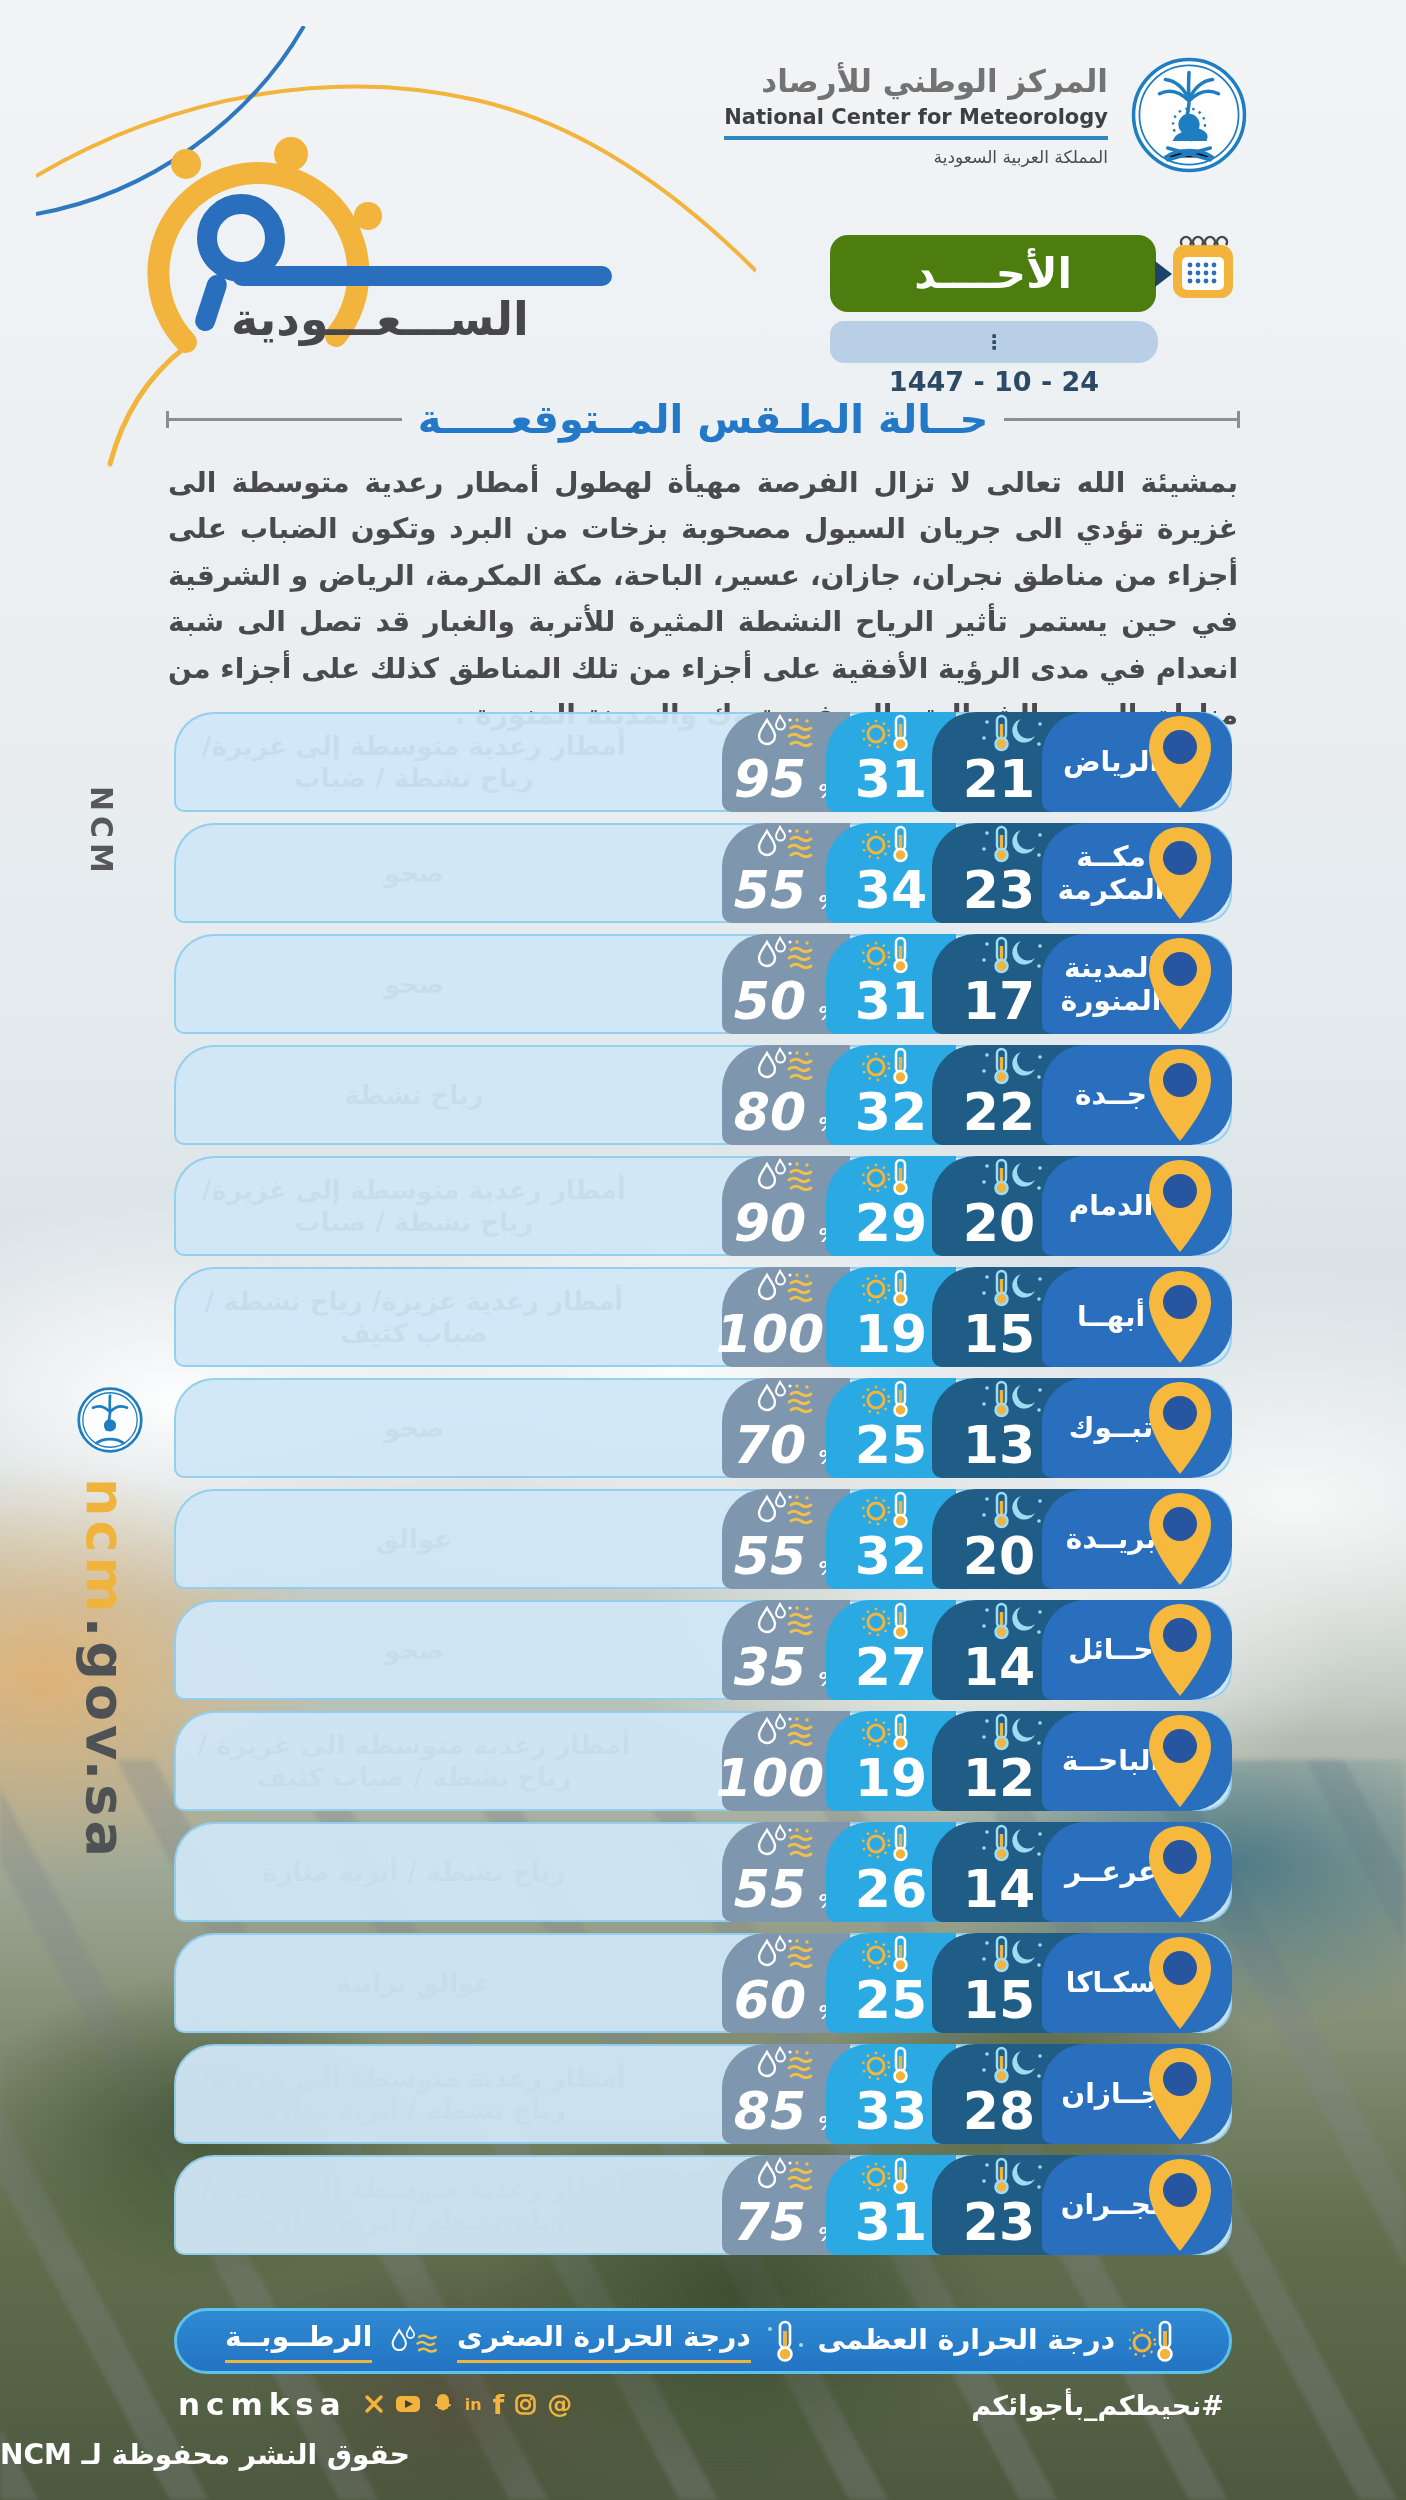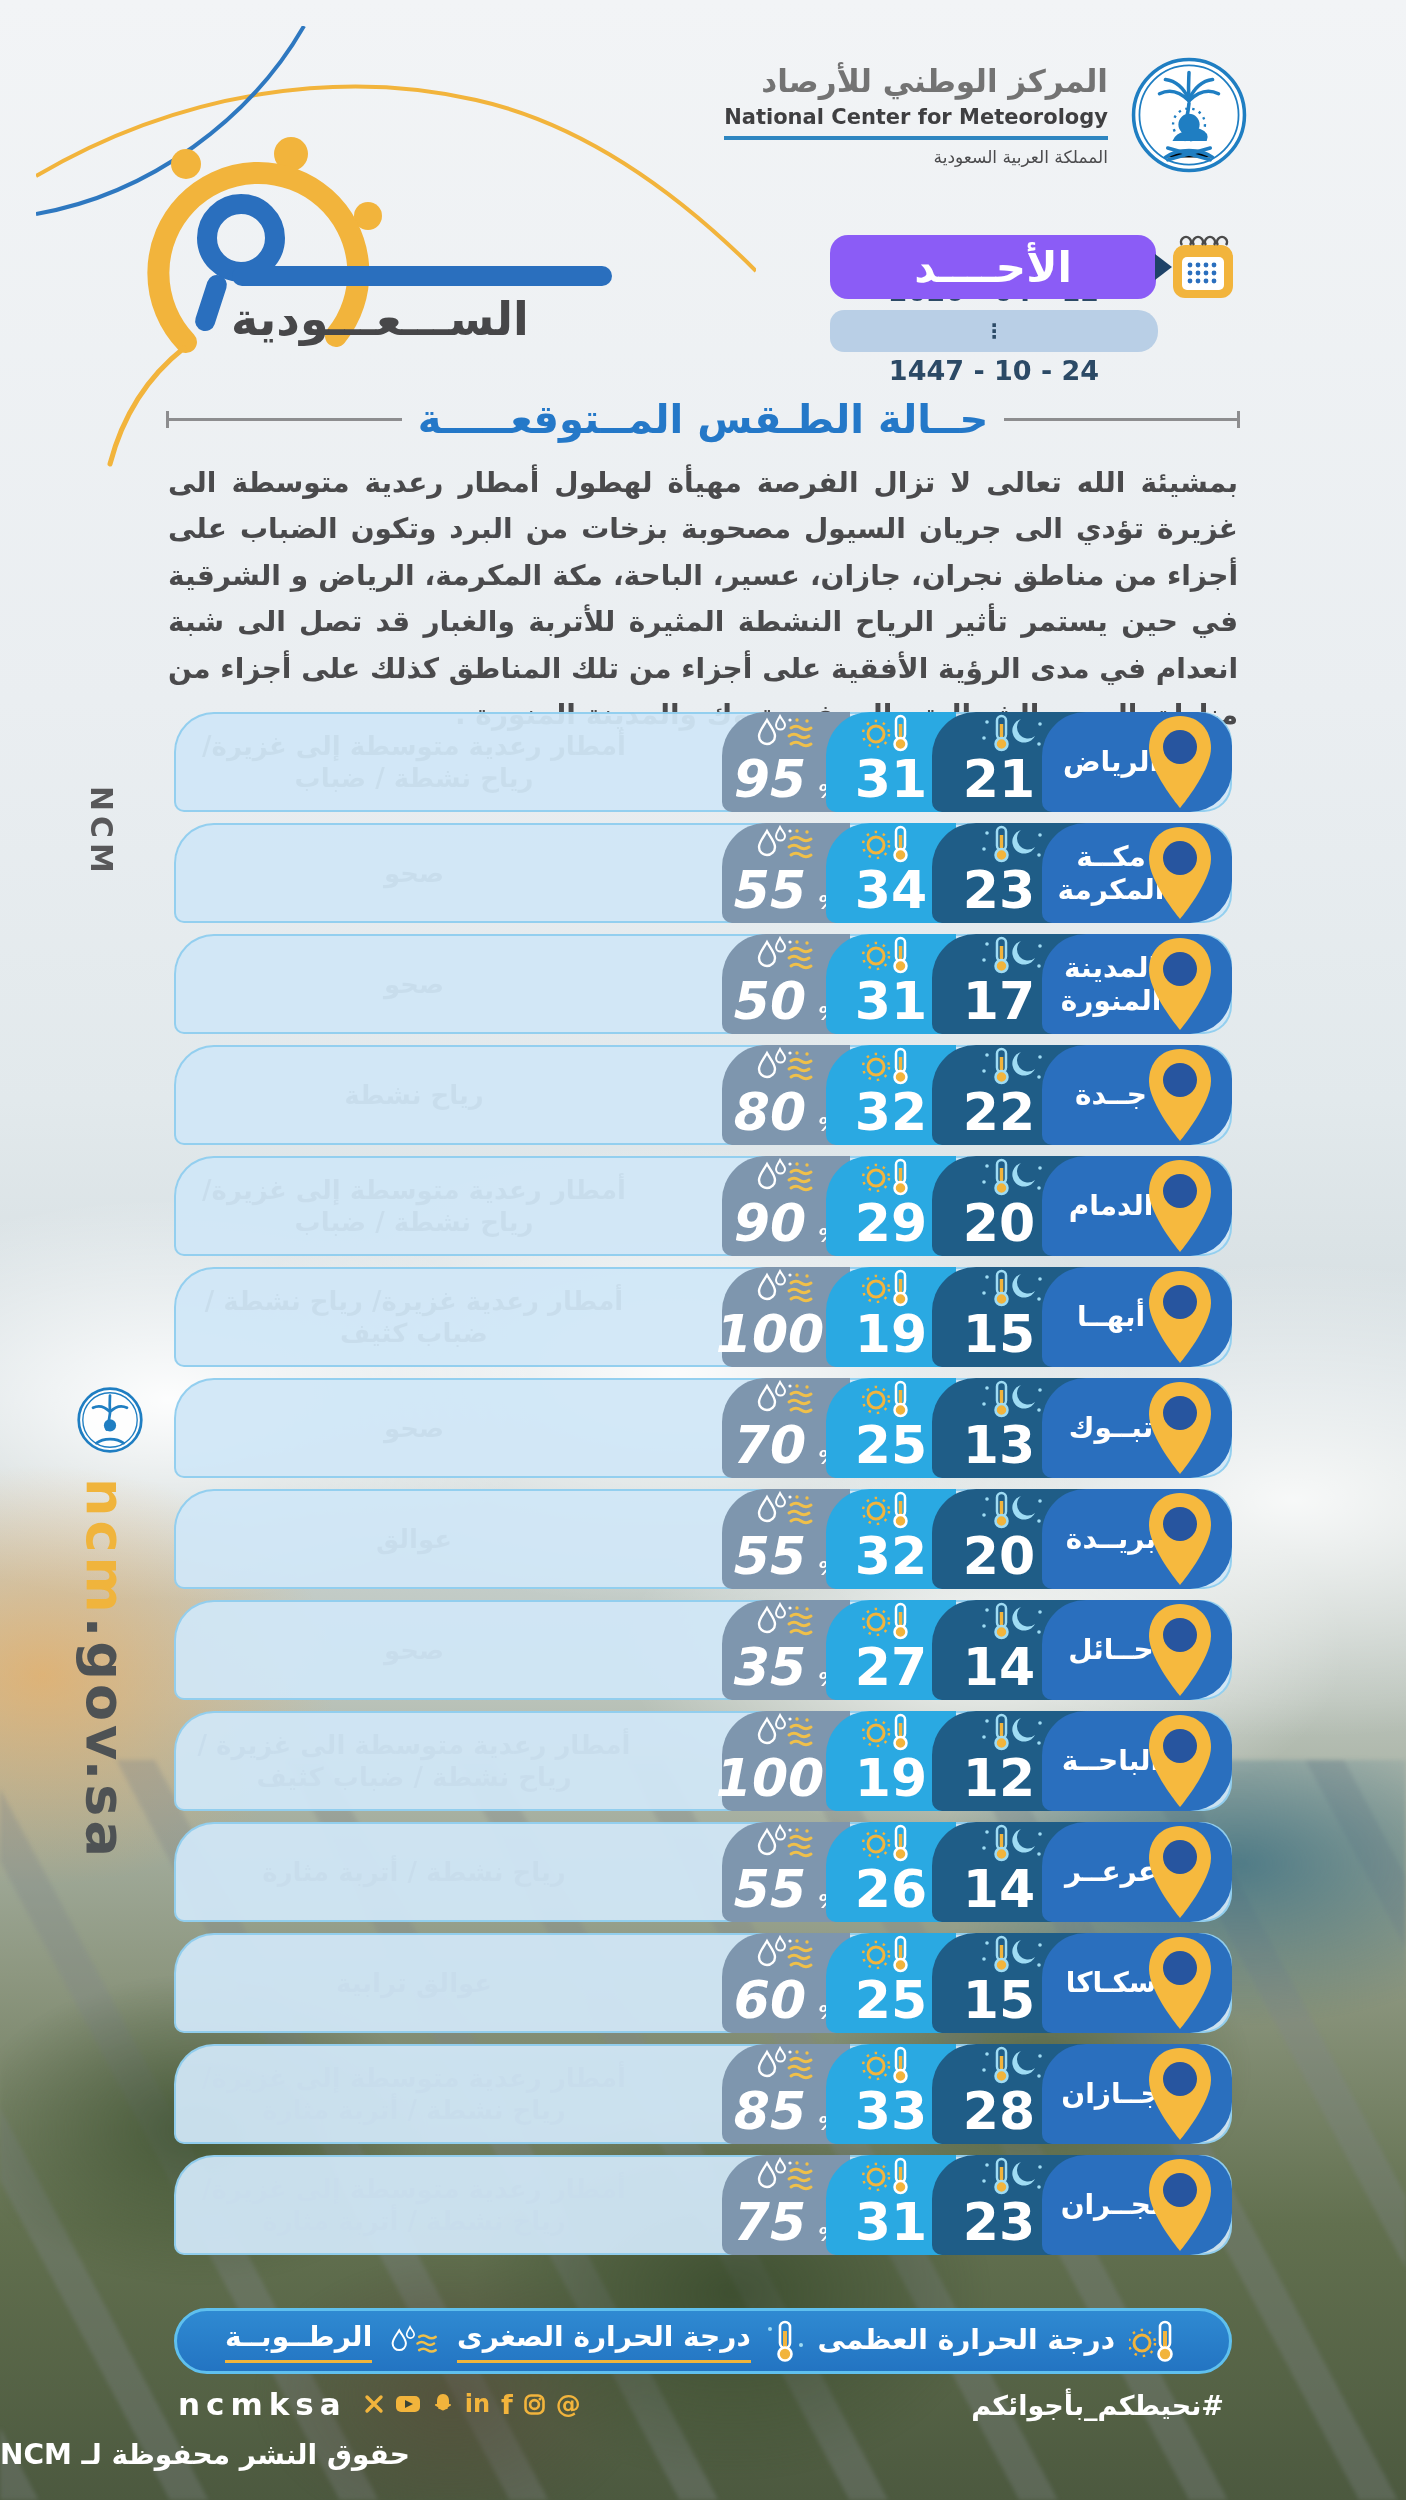--- a/index.html
+++ b/index.html
@@ -31,21 +31,21 @@
   .hdr-sub{font-size:17px;color:#4b4b4d;letter-spacing:.5px;}
   .emblem{flex:0 0 auto;}
 
   
   .jaw{position:absolute;top:26px;left:36px;width:720px;height:640px;z-index:1;pointer-events:none;}
   .jaw-sub{position:absolute;top:292px;left:196px;width:368px;text-align:center;font-size:46px;font-weight:bold;color:#474749;z-index:2;}
 
   
   .date-wrap{position:absolute;top:235px;right:170px;width:406px;z-index:5;}
   .date-row{display:flex;gap:14px;direction:ltr;align-items:stretch;}
-  .day-pill{position:relative;flex:1;height:64px;background:#8b5cf6;border-radius:18px;display:flex;align-items:center;justify-content:center;color:#fff;font-size:42px;font-weight:bold;}
+  .day-pill{position:relative;flex:1;height:77px;background:#4d7c0f;border-radius:18px;display:flex;align-items:center;justify-content:center;color:#fff;font-size:42px;font-weight:bold;}
   .day-arrow{position:absolute;right:-16px;top:50%;margin-top:-13px;width:0;height:0;border-top:13px solid transparent;border-bottom:13px solid transparent;border-left:17px solid #1e4268;}
   .cal{flex:0 0 66px;}
   .date-strip{margin-top:9px;margin-right:78px;height:42px;background:#b9cfe6;border-radius:14px 20px 20px 14px;display:flex;align-items:center;justify-content:center;direction:ltr;gap:12px;color:#2c4a66;font-size:27px;font-weight:bold;flex-direction:column;}
   .date-sep{font-size:20px;letter-spacing:0;}
 
   
   .sec-title{position:absolute;top:396px;right:166px;left:166px;display:flex;align-items:center;gap:16px;z-index:5;}
   .sec-title .txt{color:#2478c8;font-size:40px;font-weight:bold;white-space:nowrap;}
   .line{flex:1;height:3px;background:#8d8d8f;position:relative;}
   .line.r::before{content:"";position:absolute;left:0;top:-7px;width:3px;height:17px;background:#8d8d8f;}
@@ -74,21 +74,21 @@
   .legend{position:absolute;top:2308px;right:174px;left:174px;height:66px;background:linear-gradient(180deg,#2f8ad2,#2374c2);border:3px solid #5fc0ee;border-radius:36px;display:flex;align-items:center;justify-content:space-between;padding:0 48px;z-index:5;direction:rtl;}
   .lg-item{display:flex;align-items:center;gap:14px;}
   .lg-label{color:#fff;font-size:28px;font-weight:bold;padding-bottom:4px;}
   .lg-label.u{border-bottom:3px solid #f0b43c;padding-bottom:7px;}
 
   
   .hashtag{position:absolute;top:2390px;right:182px;color:#fff;font-size:27px;font-weight:bold;z-index:5;direction:rtl;}
   .social{position:absolute;top:2386px;left:178px;display:flex;align-items:center;gap:11px;direction:ltr;z-index:5;}
   .handle{color:#fff;font-size:31px;font-weight:bold;letter-spacing:6px;margin-right:6px;}
   .sicon{display:flex;align-items:center;justify-content:center;}
-  .sicon.txt{color:#f2b43c;font-weight:bold;font-size:24px;letter-spacing:0;}
+  .sicon.txt{color:#f2b43c;font-weight:bold;font-size:16px;letter-spacing:0;}
   .copyright{position:absolute;top:2438px;left:0;right:0;text-align:left;color:#fff;font-size:28px;font-weight:bold;z-index:5;direction:rtl;}
 
   
   .ncm-vert{position:absolute;left:84px;top:786px;writing-mode:vertical-rl;color:#58585a;font-size:30px;font-weight:bold;letter-spacing:5px;z-index:4;}
   .mini-logo{position:absolute;left:76px;top:1386px;width:68px;height:68px;z-index:4;}
   .site-vert{position:absolute;left:74px;top:1478px;writing-mode:vertical-rl;font-size:54px;font-weight:bold;letter-spacing:4px;z-index:4;}
   .site-vert .y{color:#f0b43c;}
   .site-vert .g{color:#4e5254;}
 </style>
 </head>

